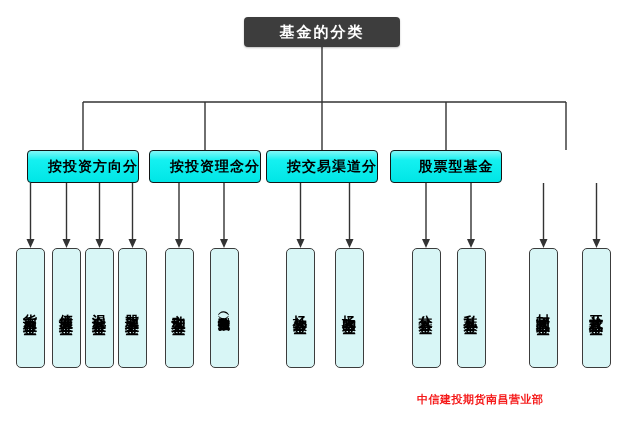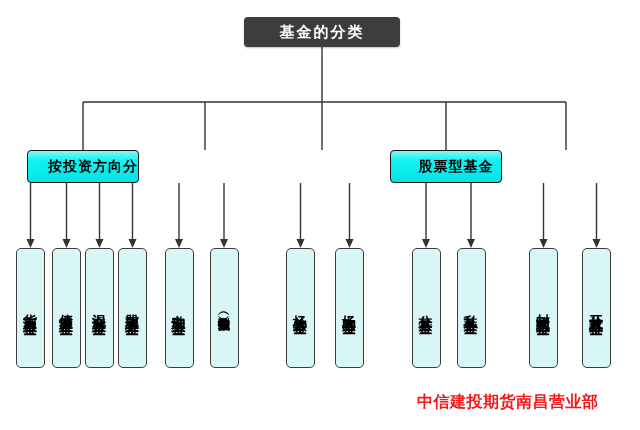--- a/index.html
+++ b/index.html
@@ -37,21 +37,21 @@
     display:flex;align-items:center;justify-content:center;
   }
   .leaf-label{
     writing-mode:vertical-rl;text-orientation:mixed;
     color:#000;font-size:14px;font-weight:bold;line-height:1;letter-spacing:2px;
     white-space:nowrap;
   }
   .leaf-label.dense{font-size:12px;letter-spacing:0;}
   .footer{
     position:absolute;left:417px;top:392px;
-    color:var(--footer-text);font-size:16px;font-weight:bold;letter-spacing:.5px;
+    color:var(--footer-text);font-size:11px;font-weight:bold;letter-spacing:.5px;
   }
 </style>
 </head>
 <body>
 
 <div class="stage">
 
   <svg class="wires" width="640" height="430" viewBox="0 0 640 430" aria-hidden="true">
 
     <line x1="322" y1="46" x2="322" y2="102"></line>
@@ -94,20 +94,26 @@
       <polygon points="592.5,239 600.5,239 596.5,248"></polygon>
   </svg>
 
   <div class="root">
     <span class="root-label">基金的分类</span>
   </div>
 
   <div class="cat" style="left:27px">
     <span class="cat-label">按投资方向分</span>
   </div>
+  <div class="cat" style="left:149px">
+    <span class="cat-label">按投资理念分</span>
+  </div>
+  <div class="cat" style="left:266px">
+    <span class="cat-label">按交易渠道分</span>
+  </div>
   <div class="cat" style="left:390px">
     <span class="cat-label">股票型基金</span>
   </div>
 
   <div class="leaf" style="left:16px">
     <span class="leaf-label">货币型基金</span>
   </div>
   <div class="leaf" style="left:52px">
     <span class="leaf-label">债券型基金</span>
   </div>

